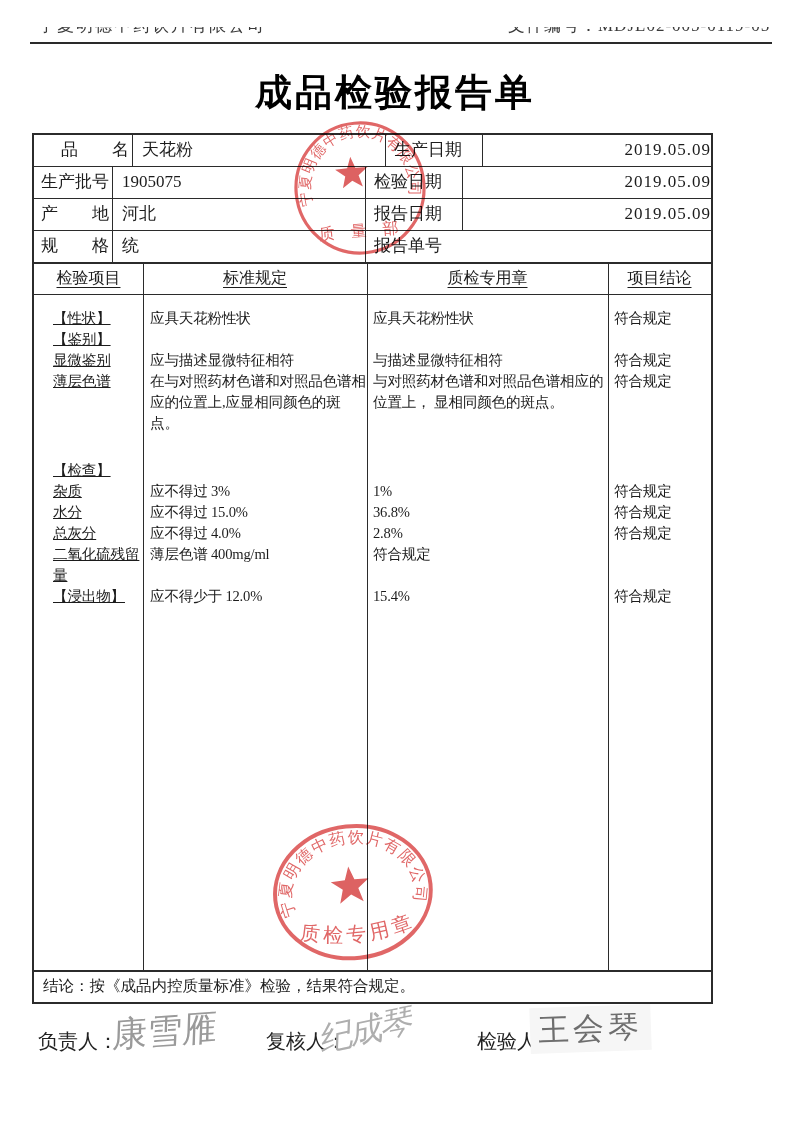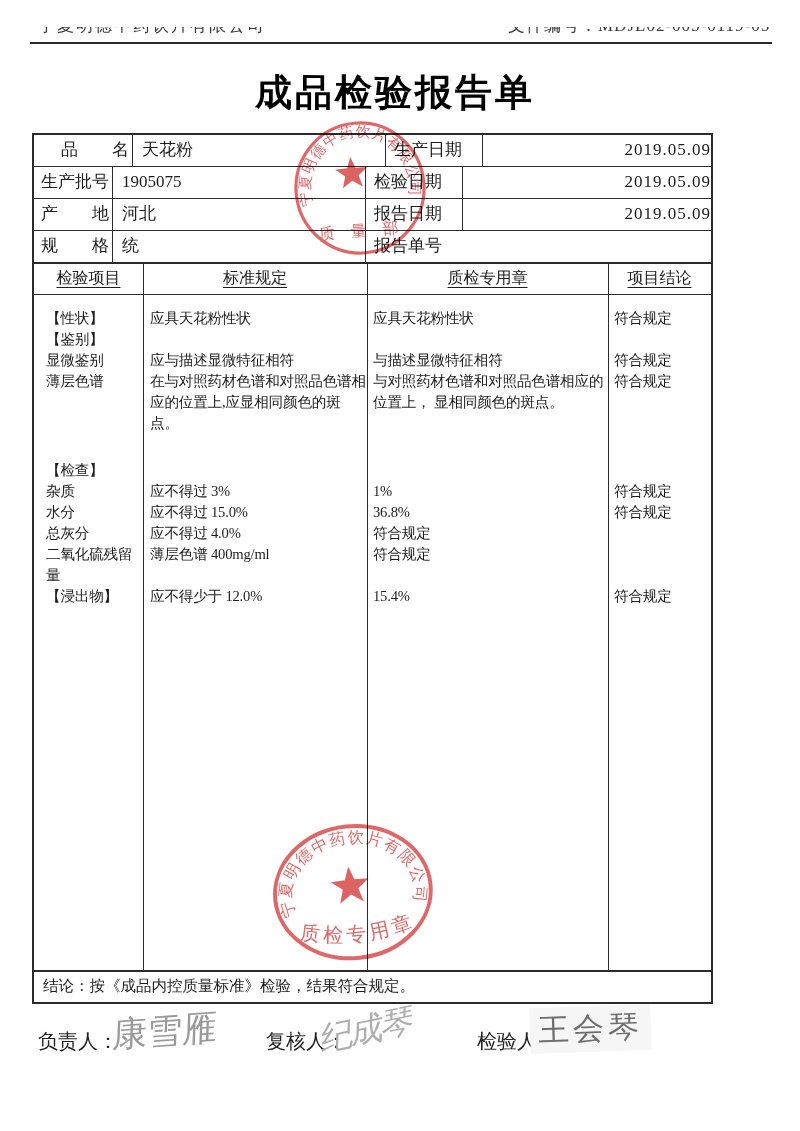--- a/index.html
+++ b/index.html
@@ -31,21 +31,21 @@
   .mt-header{display:flex;height:30px;border-bottom:1px solid #2b2b2b;}
   .mt-header .hcell{font-size:16px;line-height:28px;text-align:center;}
   .mt-header .hcell span{text-decoration:underline;text-underline-offset:4px;}
   .c1{width:109px;} .c2{width:224px;} .c3{width:241px;} .c4{width:103px;flex:1;}
   .vline{position:absolute;top:0;bottom:30px;width:1px;background:#2b2b2b;}
   .vl1{left:109px;} .vl2{left:333px;} .vl3{left:574px;}
   .mt-body{position:absolute;top:31px;left:0;right:0;bottom:30px;padding-top:13px;overflow:hidden;}
   .mt-row{display:flex;min-height:21px;}
   .mt-row:nth-child(5){min-height:26px;}
   .mt-cell{font-size:14.6px;line-height:21px;letter-spacing:-0.2px;}
-  .cell-item{width:109px;padding-left:12px;box-sizing:border-box;}
+  .cell-item{width:109px;padding-left:19px;box-sizing:border-box;text-decoration:underline;}
   .cell-standard{width:224px;padding-left:7px;box-sizing:border-box;}
   .cell-result{width:241px;padding-left:6px;box-sizing:border-box;}
   .cell-conclusion{width:103px;padding-left:6px;box-sizing:border-box;flex:1;}
   .mt-conclusion{position:absolute;left:0;right:0;bottom:0;height:30px;border-top:2px solid #2b2b2b;
     font-size:15.5px;line-height:28px;padding-left:9px;}
   
   .stamp{position:absolute;mix-blend-mode:multiply;opacity:0.88;}
   .stamp text{font-family:"Liberation Serif","DejaVu Serif",serif;}
   .stamp-top{left:292px;top:119px;width:136px;height:138px;transform:rotate(-5deg);}
   .stamp-bottom{left:271px;top:822px;width:166px;height:142px;transform:rotate(-6deg);}
@@ -154,20 +154,21 @@
       </div>
       <div class="mt-row">
         <div class="mt-cell cell-item">水分</div>
         <div class="mt-cell cell-standard">应不得过 15.0%</div>
         <div class="mt-cell cell-result">36.8%</div>
         <div class="mt-cell cell-conclusion">符合规定</div>
       </div>
       <div class="mt-row">
         <div class="mt-cell cell-item">总灰分</div>
         <div class="mt-cell cell-standard">应不得过 4.0%</div>
+        <div class="mt-cell cell-result">2.8%</div>
         <div class="mt-cell cell-conclusion">符合规定</div>
       </div>
       <div class="mt-row">
         <div class="mt-cell cell-item">二氧化硫残留量</div>
         <div class="mt-cell cell-standard">薄层色谱 400mg/ml</div>
         <div class="mt-cell cell-conclusion">符合规定</div>
       </div>
       <div class="mt-row">
         <div class="mt-cell cell-item">【浸出物】</div>
         <div class="mt-cell cell-standard">应不得少于 12.0%</div>

